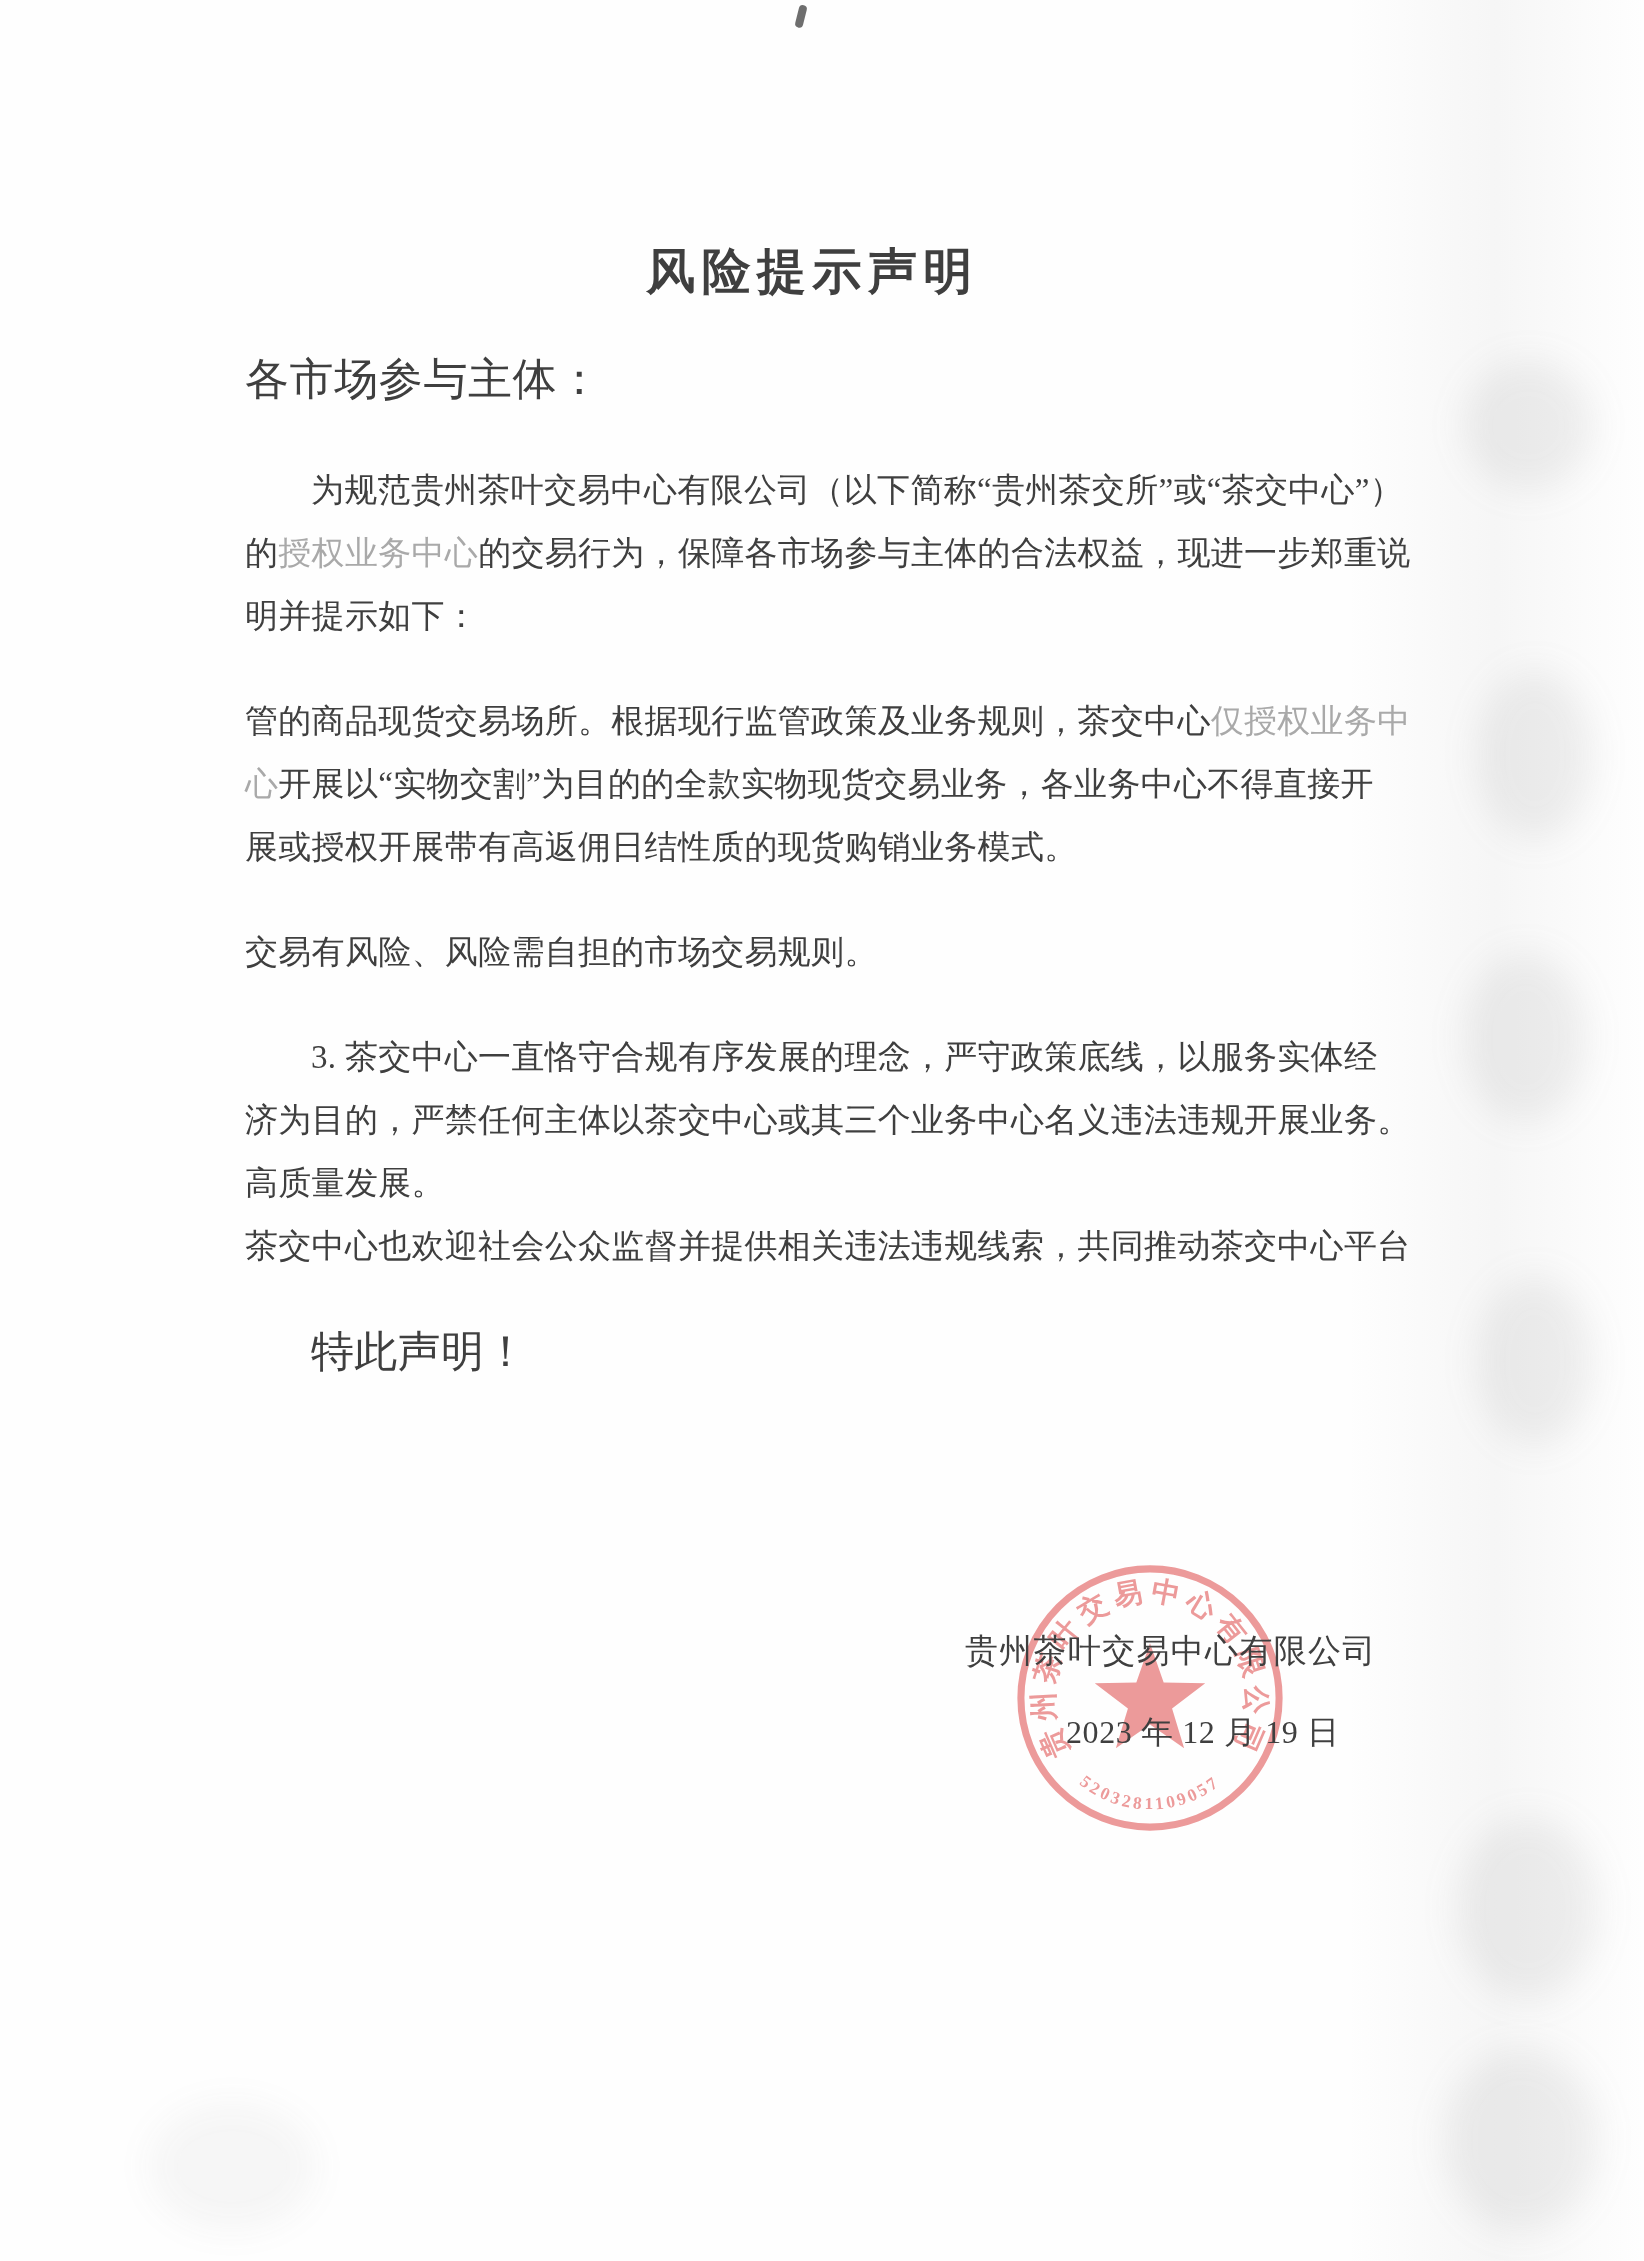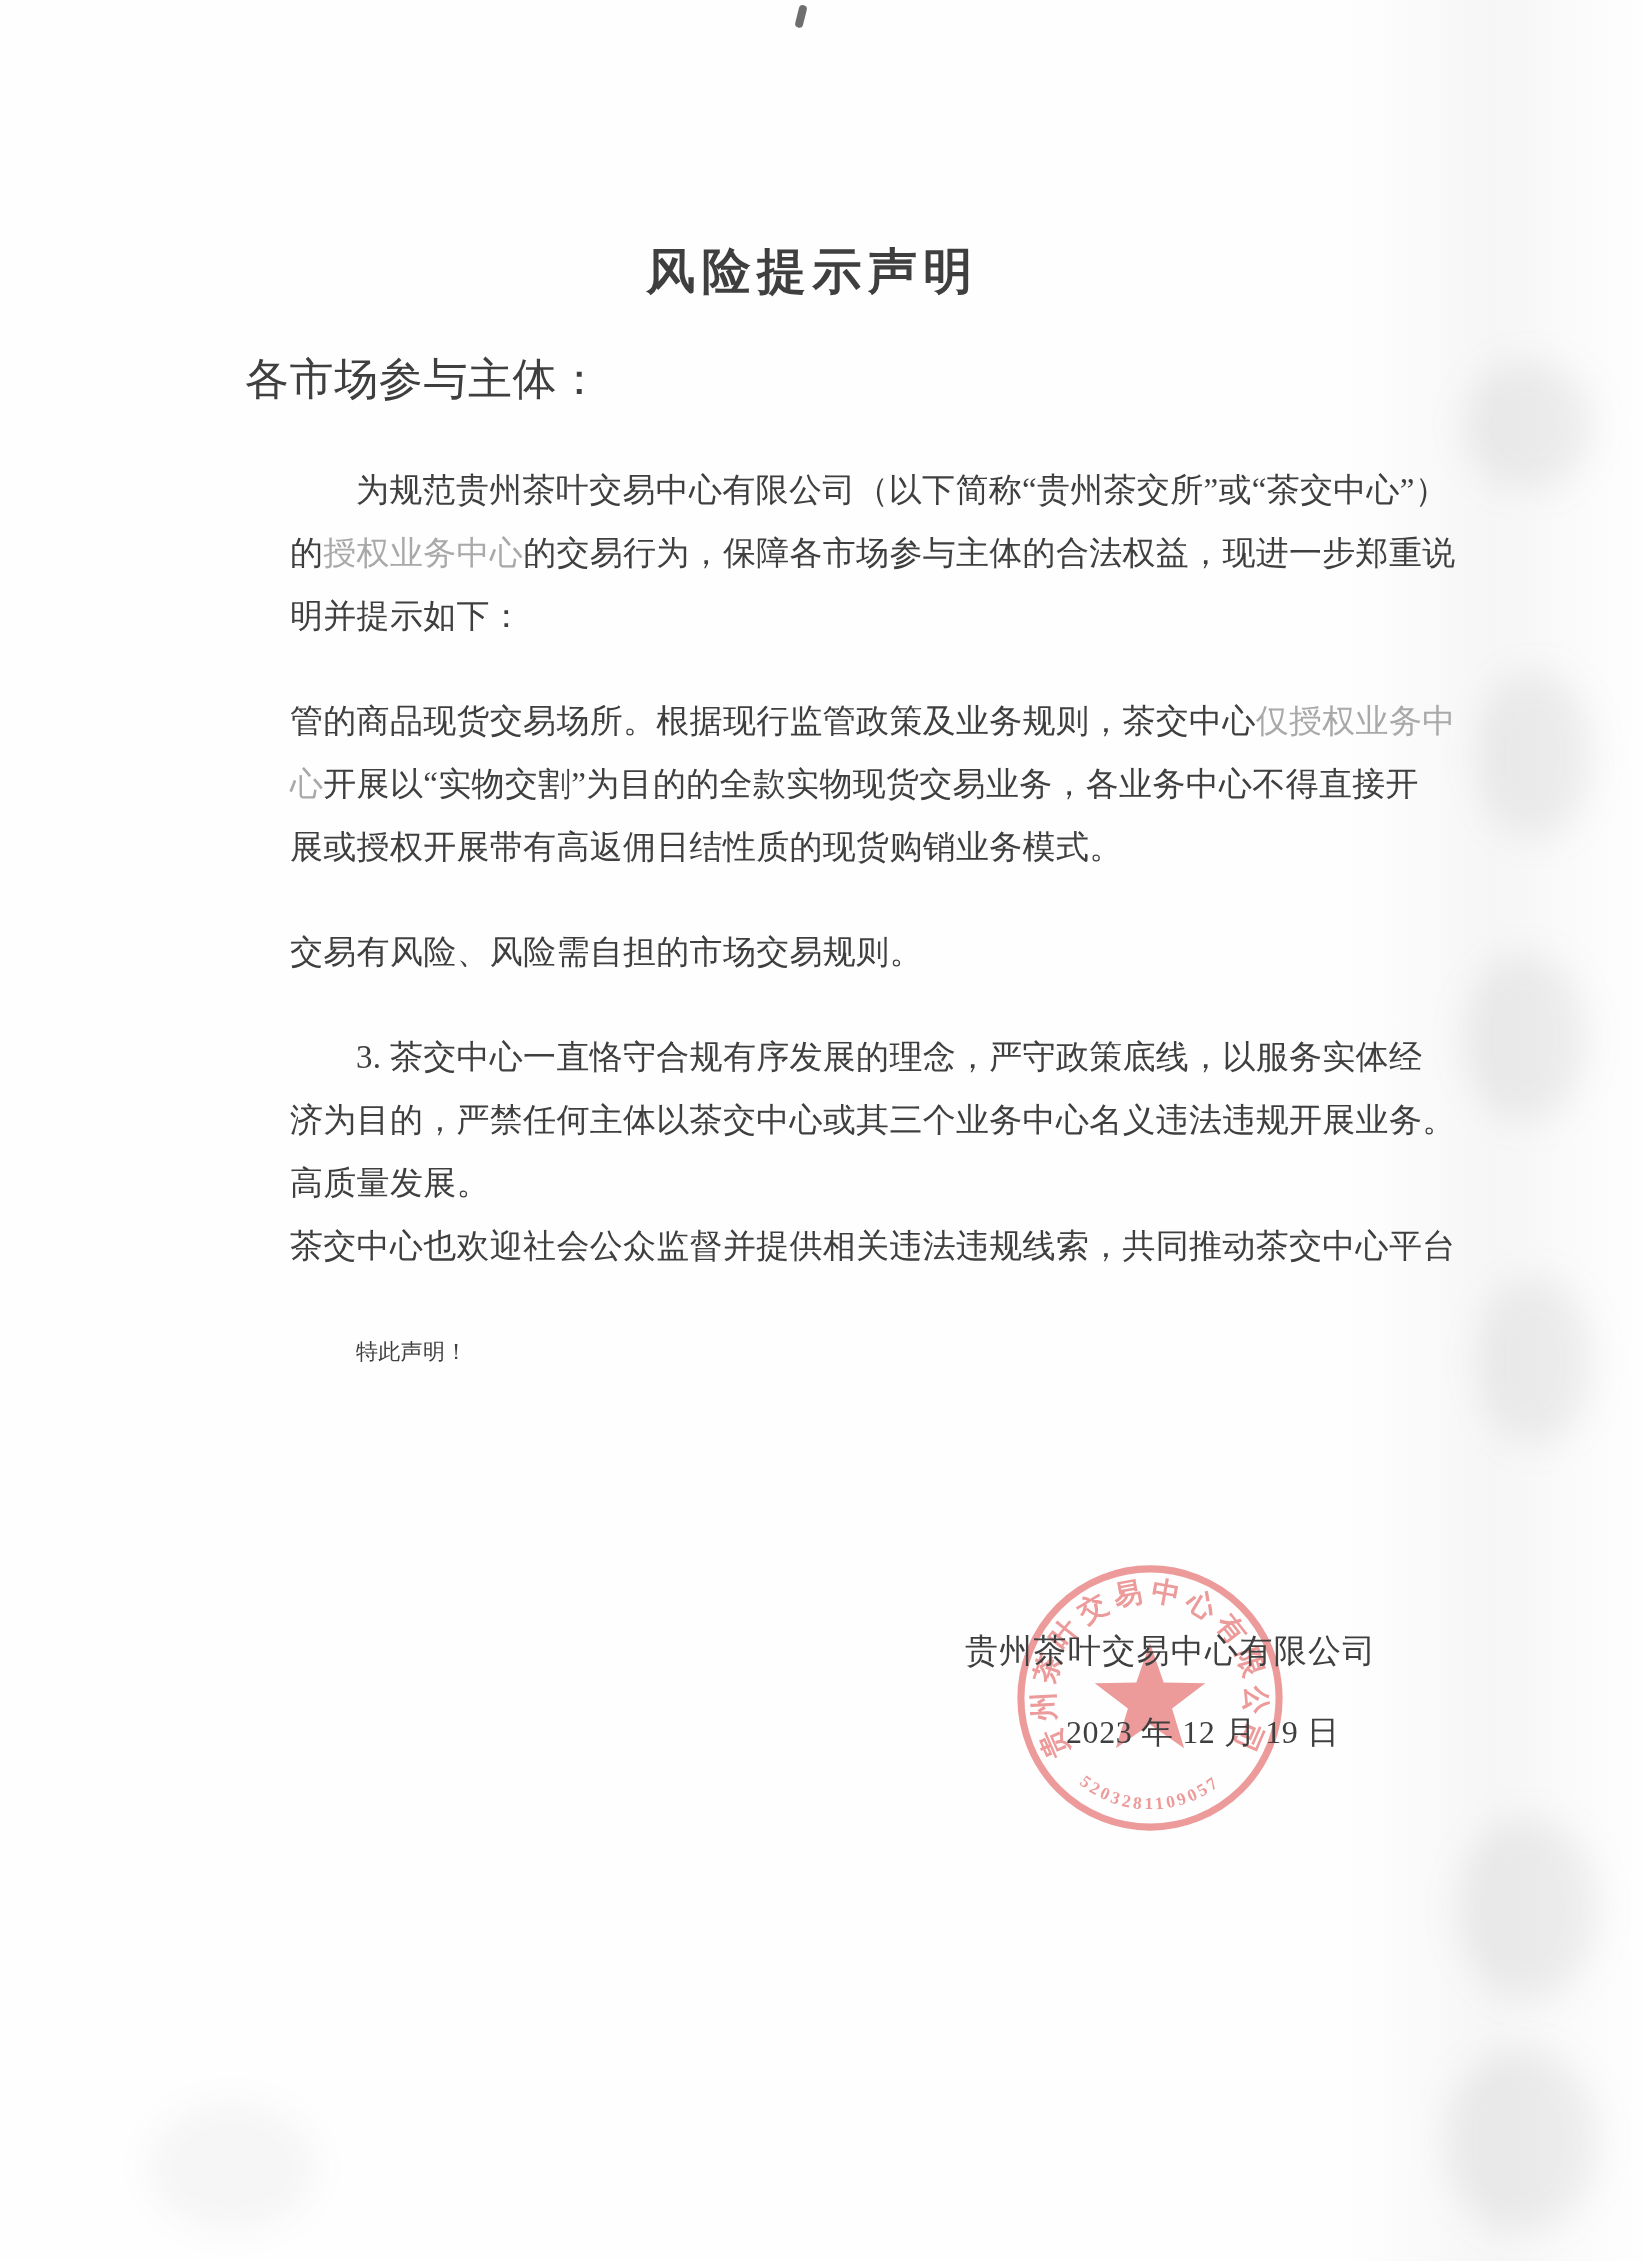--- a/index.html
+++ b/index.html
@@ -17,26 +17,26 @@
   
   .edge-shade{position:absolute;top:0;right:0;width:297px;height:100%;
     background:linear-gradient(to right,rgba(0,0,0,0) 0%,rgba(150,150,150,0.08) 50%,rgba(190,190,190,0.05) 78%,rgba(0,0,0,0) 100%);}
   .streak{position:absolute;background:rgba(120,120,120,0.10);filter:blur(17px);border-radius:50%;}
   .top-mark{position:absolute;left:797px;top:5.2px;width:8.4px;height:23px;background:#4a4a4a;
     border-radius:3.9px;transform:rotate(14deg);opacity:.8;}
   
   .title{position:absolute;left:245px;top:240px;width:1135px;text-align:center;
     font-size:49px;font-weight:bold;letter-spacing:6.4px;height:63px;line-height:63px;}
   .salutation{position:absolute;left:245px;top:348px;font-size:44px;height:63px;line-height:63px;letter-spacing:0.6px;}
-  .body-flow{position:absolute;left:245px;top:459px;width:1167px;font-size:33px;letter-spacing:0.3px;margin-left:45px;}
+  .body-flow{position:absolute;left:245px;top:459px;width:1167px;font-size:33px;letter-spacing:0.3px;}
   .para{margin:0 0 42px 0;}
   .line{height:63px;line-height:63px;white-space:nowrap;}
   .line.indent{text-indent:66px;}
   .light{color:var(--light-ink);}
-  .closing{height:63px;line-height:63px;text-indent:66px;font-size:22px;}
+  .closing{height:63px;line-height:63px;text-indent:66px;font-size:43px;}
   .signature{position:absolute;left:965px;top:1620px;font-size:33px;letter-spacing:1.3px;height:63px;line-height:63px;z-index:3;}
   .date{position:absolute;left:1066px;top:1701px;font-size:32px;letter-spacing:0.6px;height:63px;line-height:63px;z-index:3;}
   
   .seal{position:absolute;left:1008px;top:1556px;z-index:2;opacity:0.82;}
   .seal text{font-family:"Liberation Serif","DejaVu Serif",serif;font-weight:bold;}
 </style>
 </head>
 <body>
 
 <div class="page">

